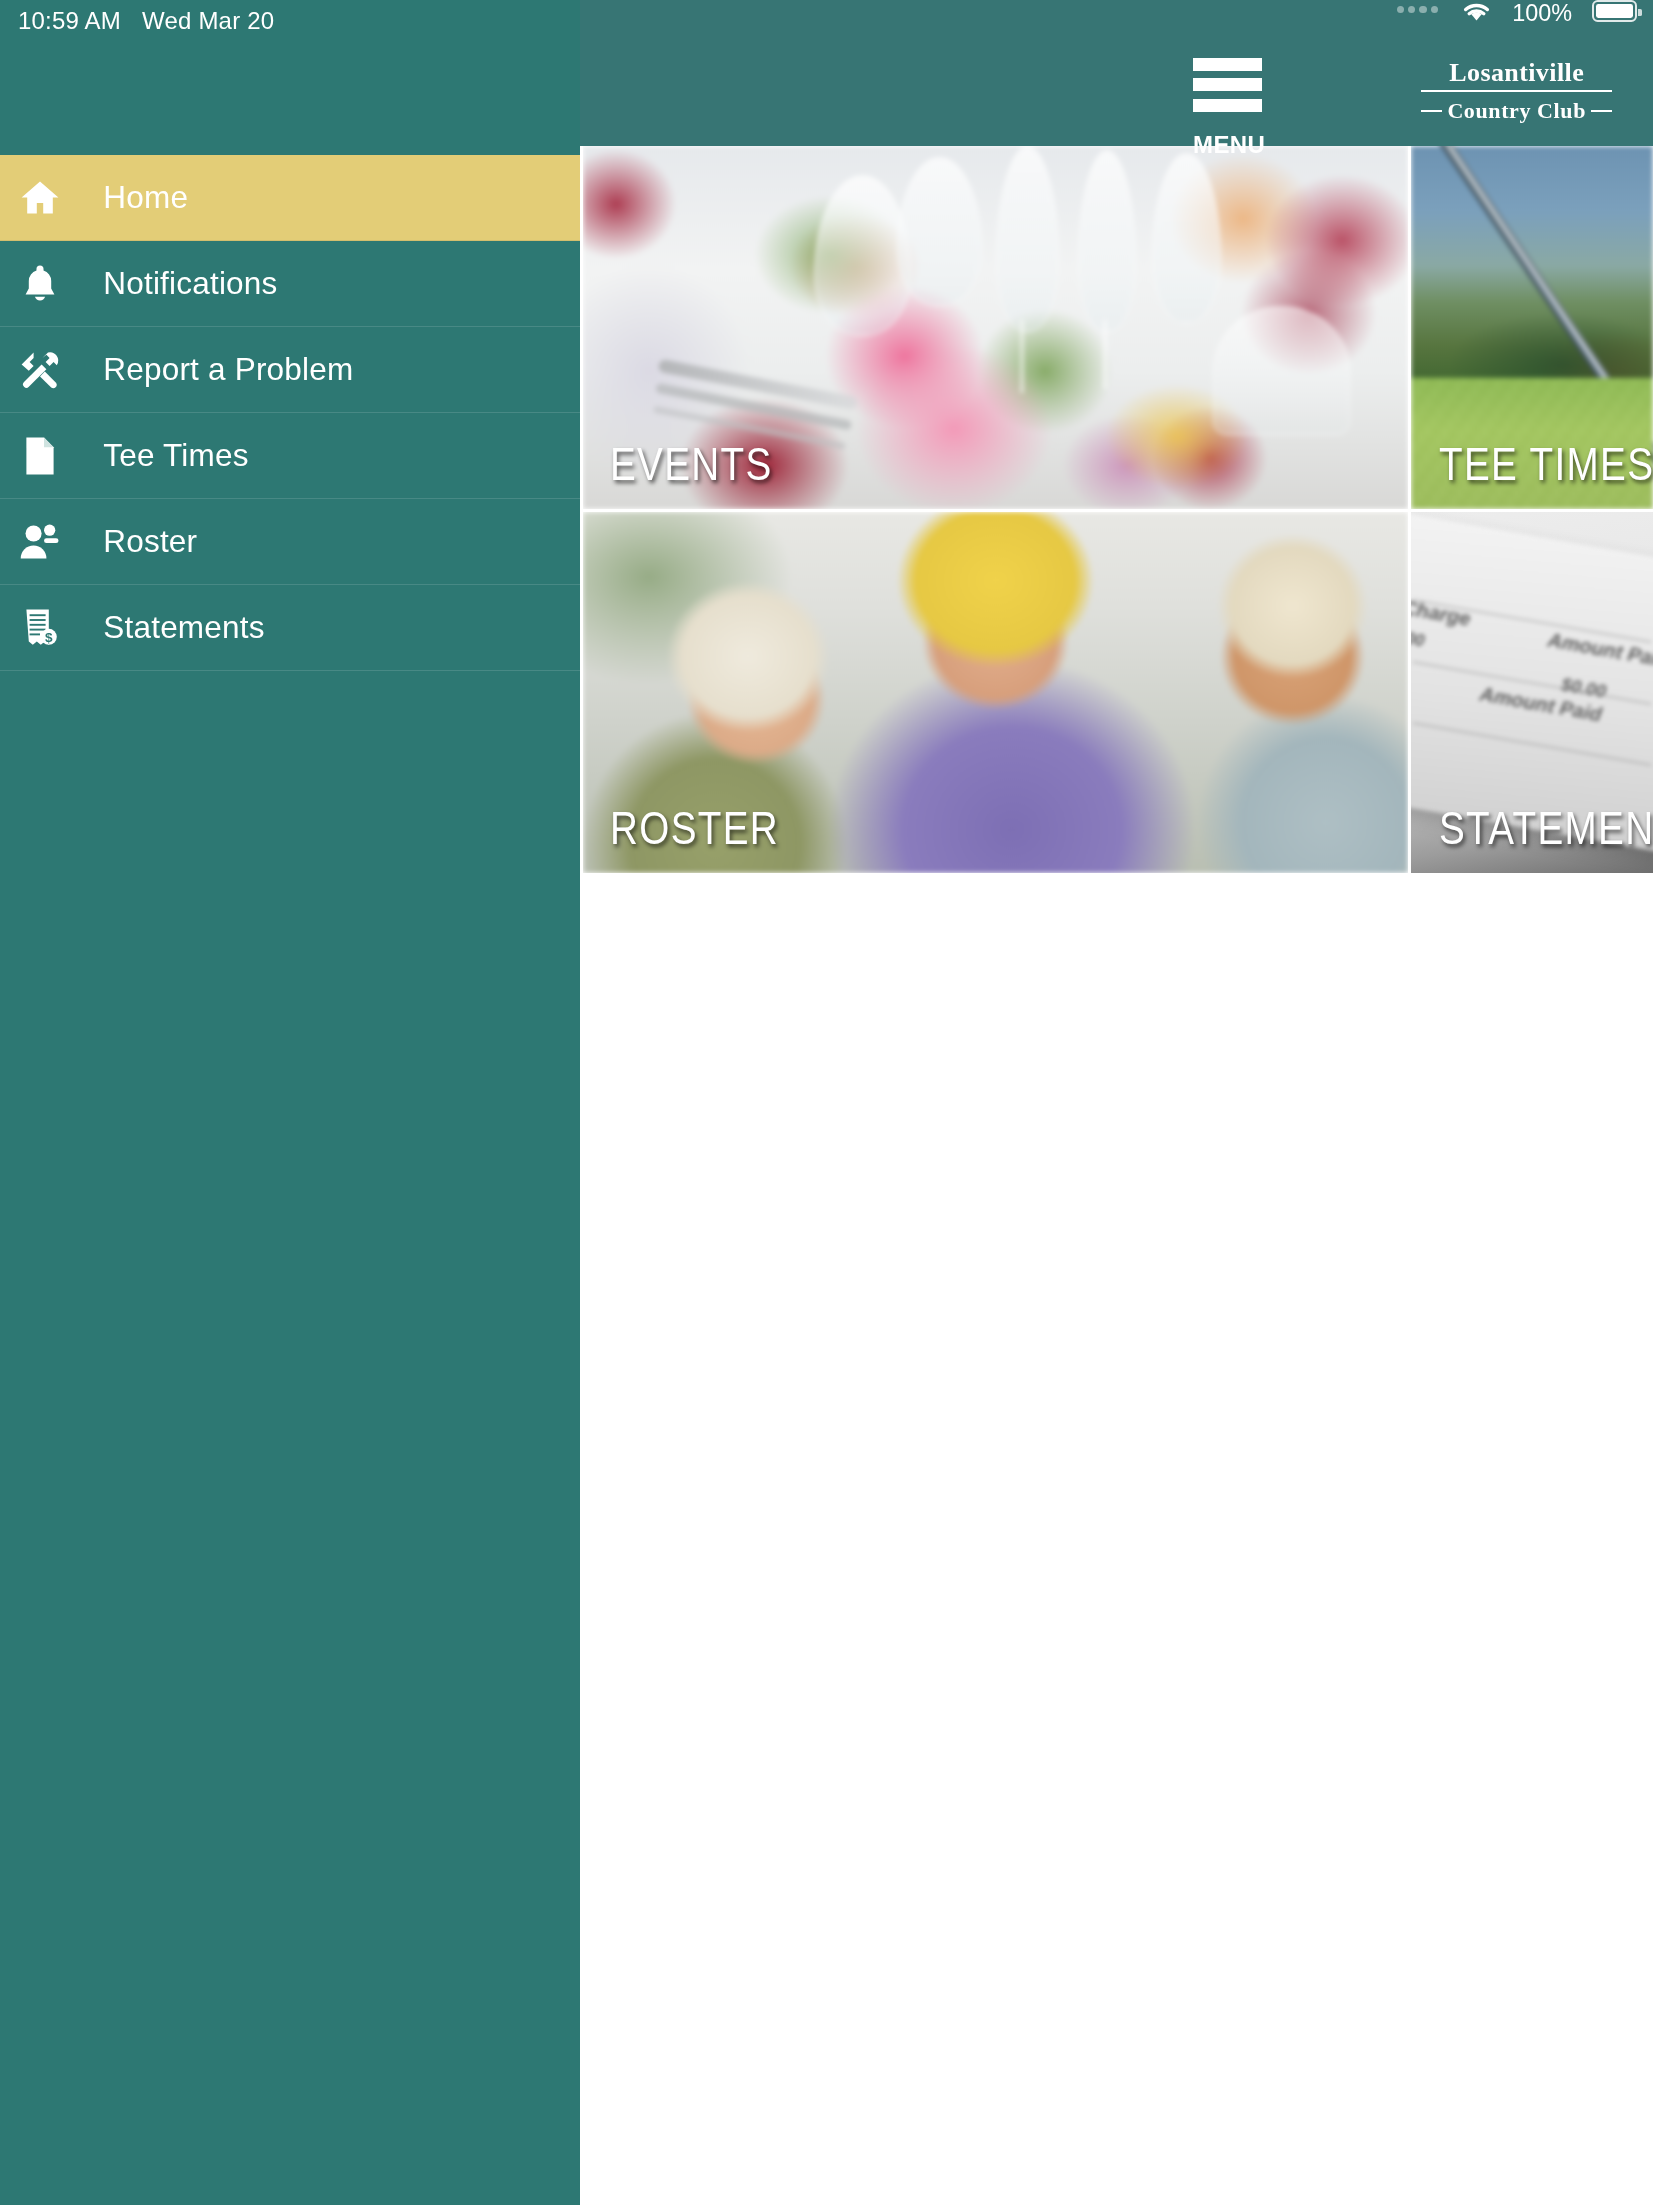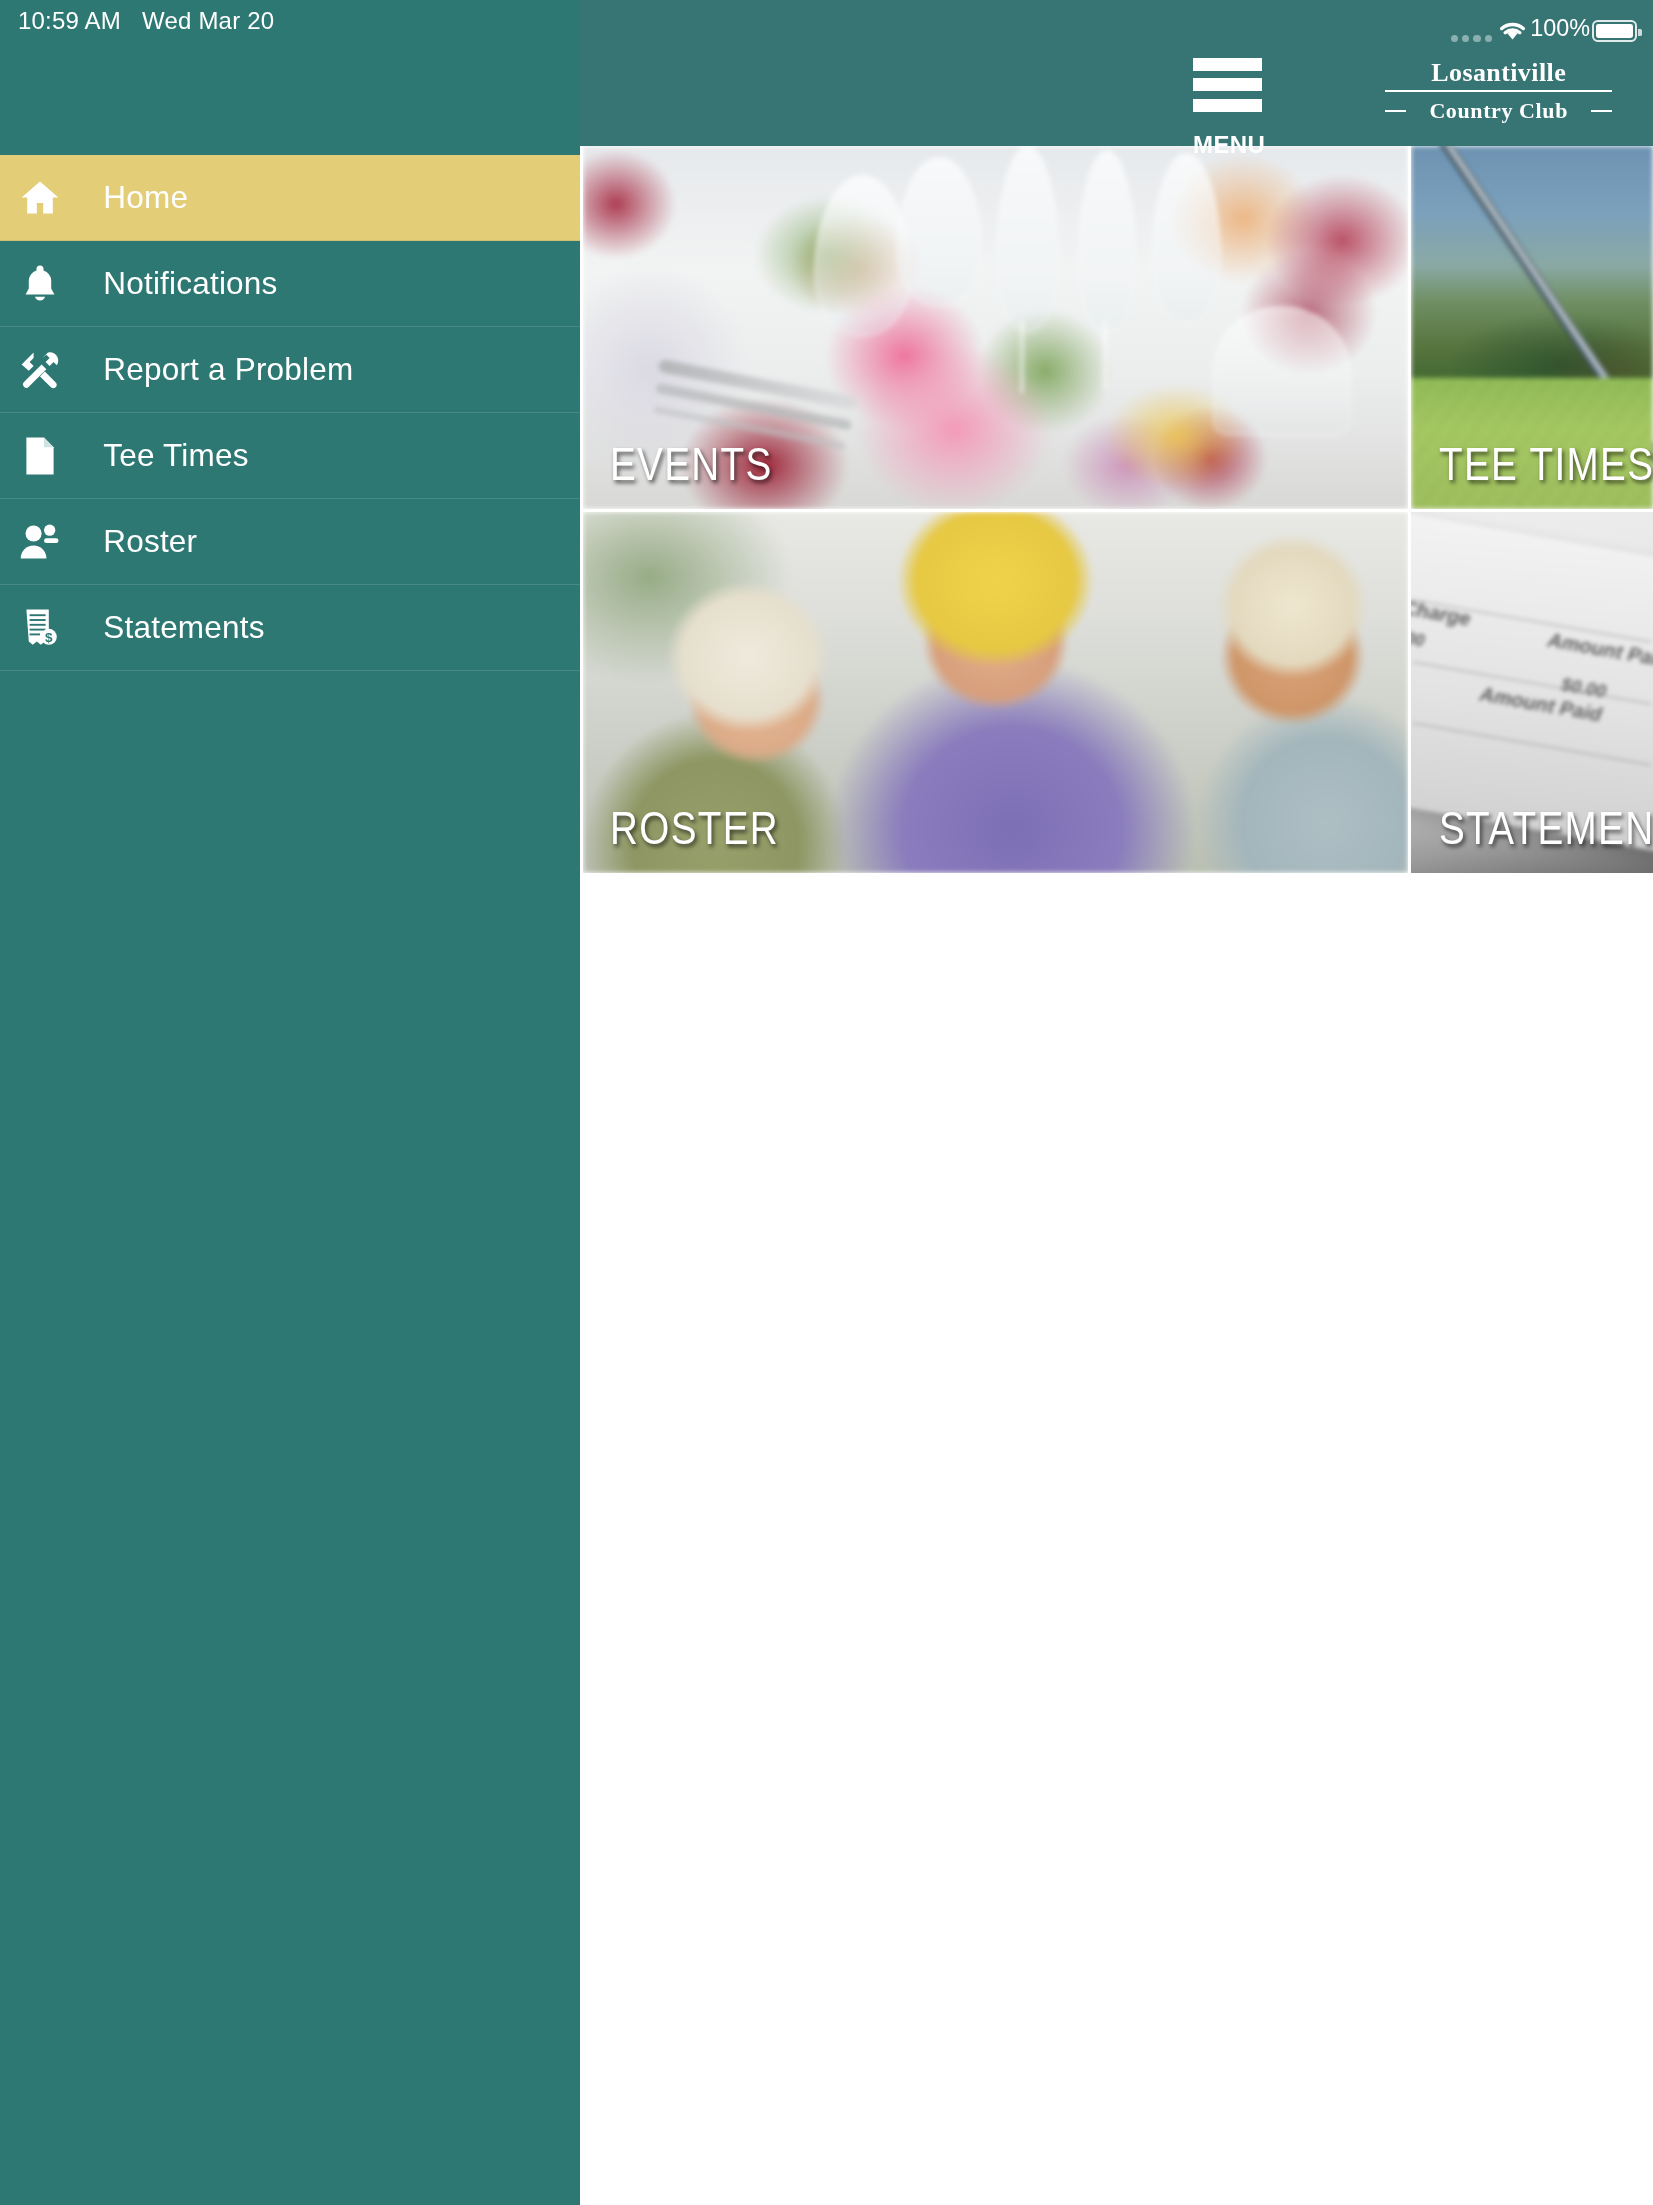--- a/index.html
+++ b/index.html
@@ -26,21 +26,21 @@
   }
   #status-left {
     position: absolute; left: 18px; top: 0; height: 42px;
     display: flex; align-items: center; gap: 21px; z-index: 2;
   }
   #status-left span {
     color: #ffffff; font-size: 24px; font-weight: 400; letter-spacing: 0.2px;
   }
   #status-right {
     position: absolute; right: 16px; top: 0; height: 42px;
-    display: flex; align-items: flex-end; gap: 2px; z-index: 2;
+    display: flex; align-items: flex-start; gap: 20px; z-index: 2;
   }
   .sig-dots { display: flex; align-items: flex-end; gap: 4px; height: 13px; margin-right: 3.2px; }
   .sig-dots i { display: block; width: 7.3px; height: 7.3px; border-radius: 50%; background: rgba(255,255,255,0.42); }
   .wifi-ico { width: 31px; height: 22.6px; position: relative; }
   .batt-pct { color: #fff; font-size: 23.4px; }
   .batt {
     width: 45px; height: 22px; border: 2.4px solid rgba(255,255,255,0.85);
     border-radius: 5.7px; position: relative; padding: 1.6px;
   }
   .batt::after {
@@ -93,21 +93,21 @@
   #brand-logo {
     position: absolute; right: 42px; top: 60px; text-align: center;
     color: #ffffff;
   }
   .brand-name {
     font-family: "Liberation Serif", serif;
     font-size: 26px; font-weight: 700; line-height: 1.0;
     letter-spacing: 0.4px;
   }
   .brand-rule { height: 2.4px; background: #ffffff; margin: 4px 0 5.7px 0; width: 100%; }
-  .brand-sub-row { display: flex; align-items: center; gap: 23px; justify-content: center; }
+  .brand-sub-row { display: flex; align-items: center; gap: 5px; justify-content: center; }
   .brand-sub-row .side-rule { height: 2.4px; background: #ffffff; flex: 1 1 auto; min-width: 21px; }
   .brand-sub {
     font-family: "Liberation Serif", serif;
     font-size: 22px; font-weight: 700; letter-spacing: 0.6px; white-space: nowrap;
   }
 
   
   #tile-grid {
     position: absolute; left: 583px; top: 146px;
     width: 1070px; height: 727px;

